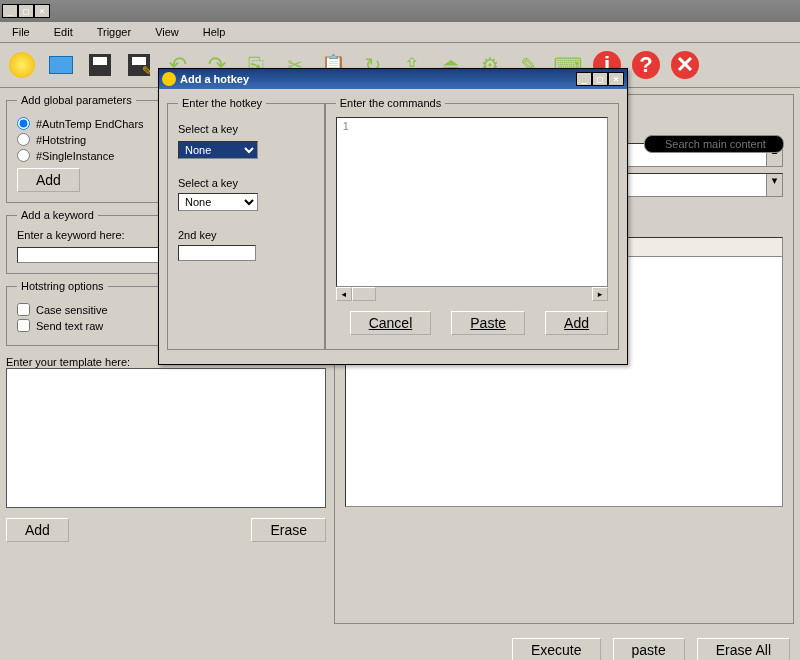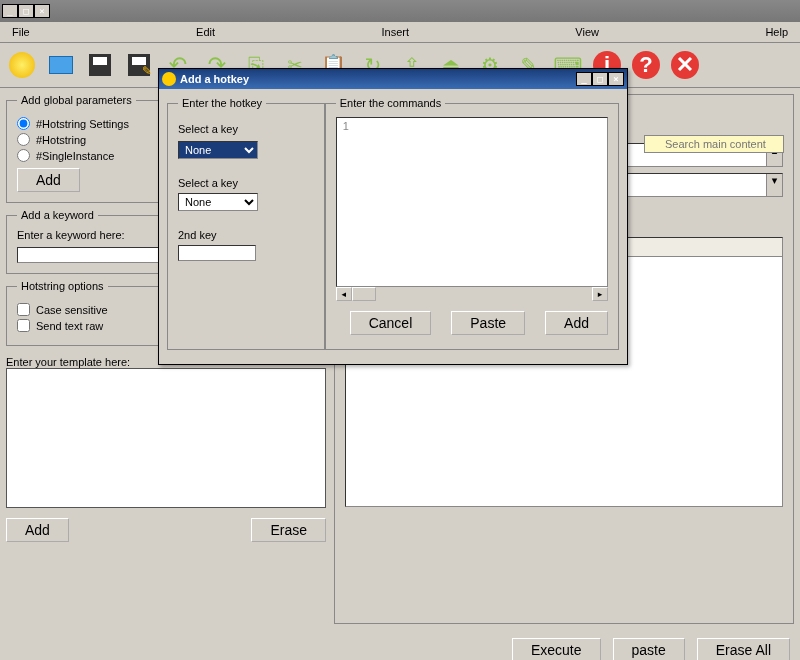--- a/index.html
+++ b/index.html
@@ -3,75 +3,75 @@
 <meta charset="utf-8">
 <style>
 * { box-sizing: border-box; margin: 0; padding: 0; }
 body { font-family: "MS Sans Serif", Tahoma, sans-serif; font-size: 11px; background: #d4d0c8; width: 800px; height: 660px; overflow: hidden; position: relative; }
 
 .titlebar { height: 22px; background: linear-gradient(#888, #777); display: flex; align-items: center; padding: 0 2px; color: #fff; }
 .titlebar .title { flex: 1; padding-left: 4px; font-weight: bold; font-size: 11px; white-space: nowrap; overflow: hidden; }
 .titlebar .winbtns { display: flex; gap: 0; }
 .winbtn { width: 16px; height: 14px; background: #d4d0c8; border: 1px solid #000; font-family: monospace; font-size: 9px; text-align: center; line-height: 12px; cursor: pointer; }
 
-.menubar { background: #d4d0c8; padding: 2px 4px; display: flex; gap: 15px; border-bottom: 1px solid #888; justify-content: space-between; }
+.menubar { background: #d4d0c8; padding: 2px 4px; display: flex; gap: 8px; border-bottom: 1px solid #888; }
 .menubar span { padding: 2px 8px; cursor: pointer; }
 
 .toolbar { background: #d4d0c8; padding: 4px; display: flex; gap: 3px; border-bottom: 1px solid #888; }
 .tbtn { width: 36px; height: 36px; display: flex; align-items: center; justify-content: center; font-size: 22px; }
 .circle { border-radius: 50%; width: 28px; height: 28px; display: flex; align-items: center; justify-content: center; color: #fff; font-weight: bold; }
 
 .main { display: flex; padding: 6px; gap: 8px; }
 .leftcol { width: 320px; }
 .rightcol { flex: 1; }
 
 fieldset { border: 1px solid #888; padding: 8px 10px 10px 10px; margin-bottom: 6px; }
 legend { padding: 0 4px; font-size: 11px; }
 
 .btn { background: #d4d0c8; border: 1px outset #fff; padding: 3px 18px; min-width: 60px; font-size: 14px; cursor: pointer; }
 .radio-row, .check-row { display: flex; align-items: center; gap: 6px; margin: 3px 0; }
 input[type=text], textarea, select { border: 1px inset #888; background: #fff; font-size: 11px; padding: 1px 2px; }
 
-.search { position: absolute; right: 16px; top: 135px; width: 140px; padding: 2px 4px 2px 20px; border: 1px solid #888; border-radius: 0; background: #fef9c3; font-size: 11px; color: #888; }
+.search { position: absolute; right: 16px; top: 135px; width: 140px; padding: 2px 4px 2px 20px; border: 1px solid #888; border-radius: 8px; background: #000000; font-size: 11px; color: #888; }
 .search-icon { position: absolute; right: 138px; top: 138px; font-size: 11px; color: #555; }
 
 .preview-box { border: 1px inset #888; background: #fff; height: 24px; width: 100%; }
 
 .dialog { position: absolute; left: 158px; top: 68px; width: 470px; background: #d4d0c8; border: 1px solid #000; box-shadow: 2px 2px 4px rgba(0,0,0,0.3); }
 .dlg-title { background: linear-gradient(#1a3d7a, #3a6db5); height: 20px; display: flex; align-items: center; padding: 0 3px; color: #fff; font-weight: bold; }
 .dlg-title .dlg-icon { width: 14px; height: 14px; background: #ffcc00; border-radius: 50%; margin-right: 4px; }
 .dlg-body { padding: 8px; display: flex; gap: 0; }
 .dlg-body fieldset { flex: 1; }
 .dlg-left { width: 150px; }
 .cmdarea { position: relative; width: 100%; height: 170px; background: #fff; border: 1px inset #888; }
 .cmdarea .rownum { color: #888; padding: 2px 6px; }
 .sbar { background: #d4d0c8; height: 16px; display: flex; }
 .sbar .thumb { width: 24px; height: 14px; background: #d4d0c8; border: 1px outset #fff; }
 .sbar .arr { width: 16px; height: 14px; background: #d4d0c8; border: 1px outset #fff; text-align: center; font-size: 9px; line-height: 12px; }
-.dlg-btnrow { display: flex; gap: 20px; justify-content: center; padding: 8px 0 4px 14px; }
+.dlg-btnrow { display: flex; gap: 20px; justify-content: center; padding: 8px 0 4px 14px; text-decoration: underline; }
 
 .templatearea { width: 100%; height: 140px; background: #fff; border: 1px solid #555; resize: none; }
 .bottomrow { display: flex; gap: 30px; padding: 8px 0; }
 .rightbottomrow { display: flex; gap: 12px; justify-content: flex-end; padding: 8px 4px; }
 </style>
 </head>
 <body>
 
 <div class="titlebar">
   <div class="winbtns">
     <div class="winbtn">_</div>
     <div class="winbtn">□</div>
     <div class="winbtn">×</div>
   </div>
 </div>
 
 <div class="menubar">
   <span>File</span>
   <span>Edit</span>
-  <span>Insert</span>
+  <span>Trigger</span>
   <span>View</span>
   <span>Help</span>
 </div>
 
 <div class="toolbar">
   <div class="tbtn">
       <div style="width:26px;height:26px;background:radial-gradient(#ffef66,#f0b400);border-radius:50%"></div>
     </div>
   <div class="tbtn">
       <div style="width:24px;height:18px;background:#4aa3e8;border:1px solid #1a6bb0"></div>
@@ -130,21 +130,21 @@
       <div class="circle" style="background:#e53935">✕</div>
     </div>
 </div>
 
 <div class="main">
   <div class="leftcol">
     <fieldset>
       <legend>Add global parameters</legend>
       <div class="radio-row">
           <input type="radio" checked="" style="">
-          <span>#Hotstring Settings</span>
+          <span>#AutnTemp EndChars</span>
         </div>
       <div class="radio-row">
           <input type="radio" style="">
           <span>#Hotstring</span>
         </div>
       <div class="radio-row">
           <input type="radio" style="">
           <span>#SingleInstance</span>
         </div>
       <div style="margin-top:6px"><button class="btn">Add</button></div>

